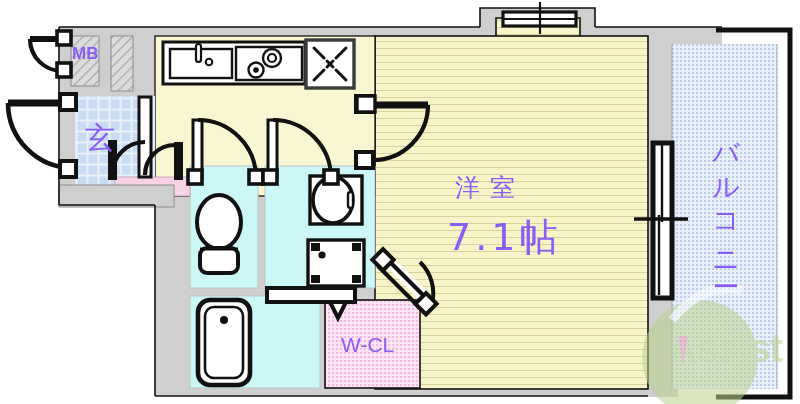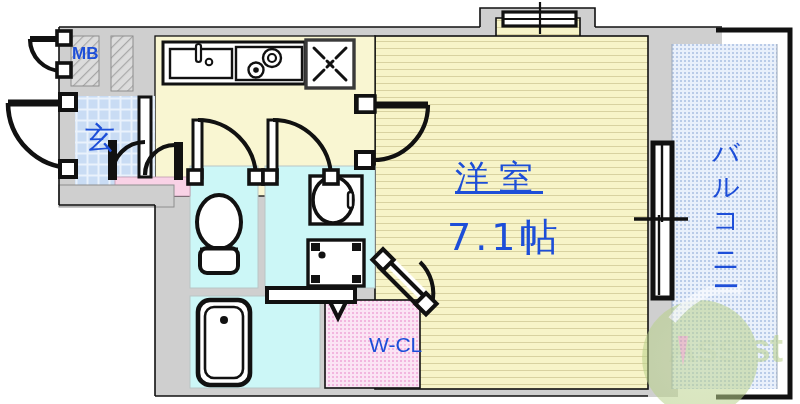--- a/index.html
+++ b/index.html
@@ -1,19 +1,19 @@
 <!DOCTYPE html>
 <html><head>
 <meta charset="utf-8">
 <style>
   html,body{margin:0;padding:0;background:#ffffff;}
   body{font-family:"Liberation Sans","DejaVu Sans",sans-serif;}
   #plan{position:relative;width:800px;height:404px;background:#ffffff;overflow:hidden;}
   #plan svg{position:absolute;left:0;top:0;}
-  .lbl{position:absolute;color:#1d4ed8;white-space:nowrap;}
+  .lbl{position:absolute;color:#8b5cf6;white-space:nowrap;}
   .jp{font-family:"DejaVu Sans","Liberation Sans",sans-serif;}
 </style>
 </head>
 <body>
 
 <div id="plan">
 <svg width="800" height="404" viewBox="0 0 800 404">
   <defs>
     <pattern id="pHLines" width="8" height="7" patternUnits="userSpaceOnUse">
       <rect width="8" height="7" fill="#f7f4c8"></rect>
@@ -248,24 +248,24 @@
   </g>
 
   <g opacity="0.55">
     <path d="M700,300 a58,58 0 1 0 0.1,0 z" fill="url(#gLeaf)"></path>
     <path d="M742,290 q-40,-8 -70,30" fill="none" stroke="#ffffff" stroke-width="9" opacity="0.85"></path>
     <text x="668" y="362" font-family="Liberation Sans, sans-serif" font-size="40" font-weight="bold" fill="#b9d18a" letter-spacing="-1">Assist</text>
     <path d="M678,336 l10,0 l-5,30 z" fill="#e79aa8"></path>
   </g>
 </svg>
 
-<div class="lbl jp" style="left:455px;top:155px;font-size:34px;letter-spacing:10px;text-decoration:underline;">洋室</div>
+<div class="lbl jp" style="left:455px;top:171px;font-size:25px;letter-spacing:10px;">洋室</div>
 
 <div class="lbl jp" style="left:447px;top:212px;font-size:38px;letter-spacing:4px;">7.1帖</div>
 
 <div class="lbl jp" style="left:708px;top:122px;font-size:27px;writing-mode:vertical-rl;letter-spacing:7px;">バルコニー</div>
 
 <div class="lbl jp" style="left:85px;top:118px;font-size:30px;">玄</div>
 
 <div class="lbl" style="left:72px;top:44px;font-size:17px;font-weight:600;">MB</div>
 
-<div class="lbl" style="left:341px;top:333px;font-size:21px;font-weight:500;margin-left:28px;">W-CL</div>
+<div class="lbl" style="left:341px;top:333px;font-size:21px;font-weight:500;">W-CL</div>
 </div>
 
 </body></html>

